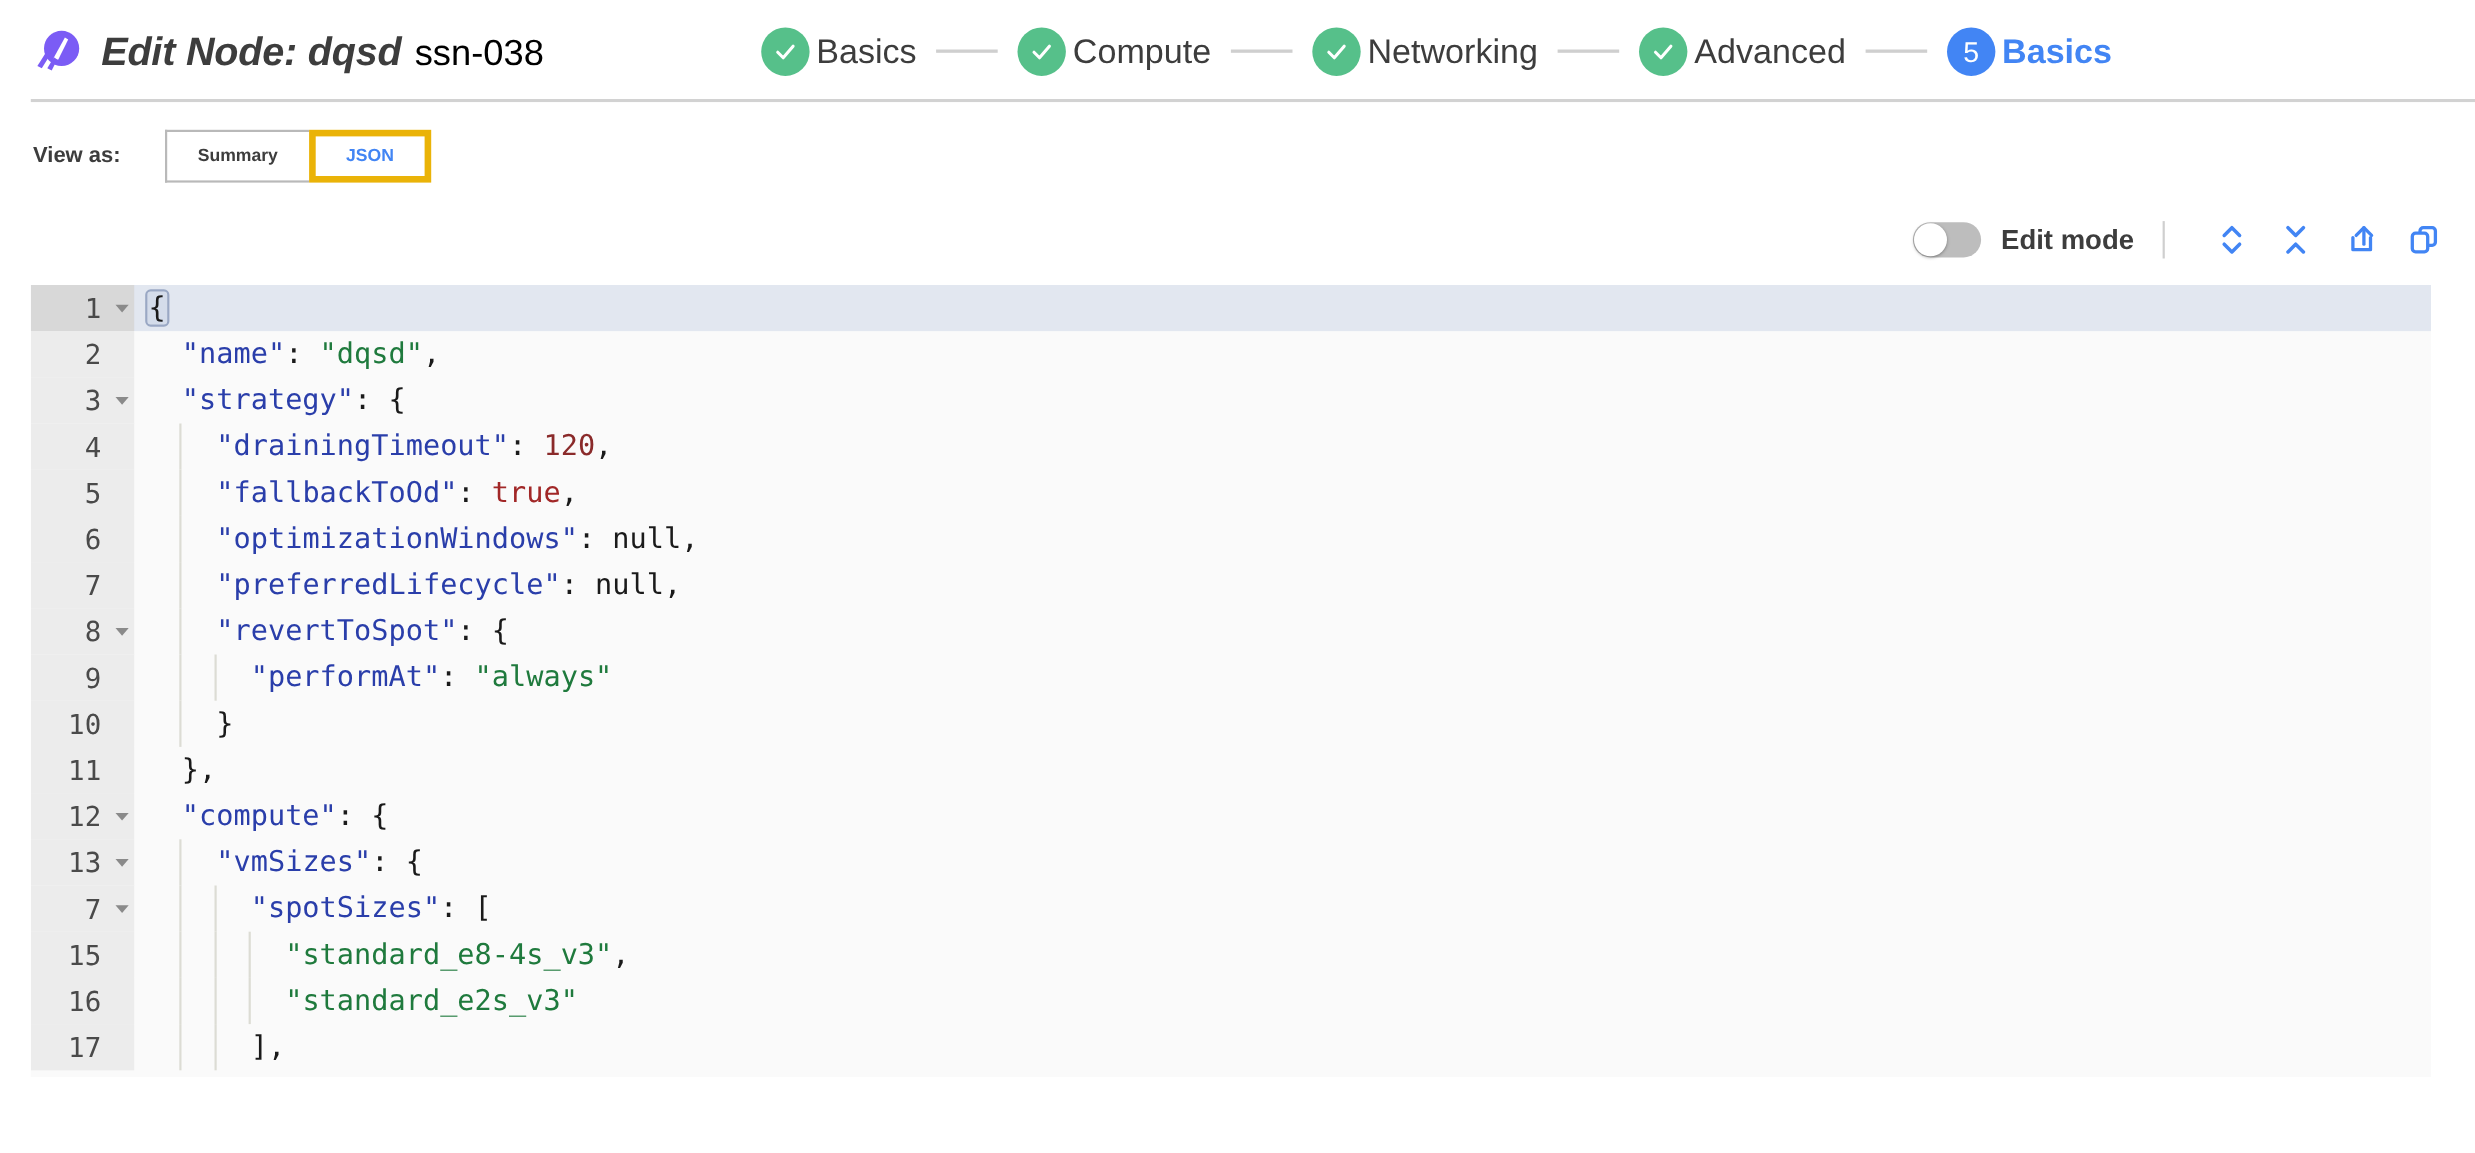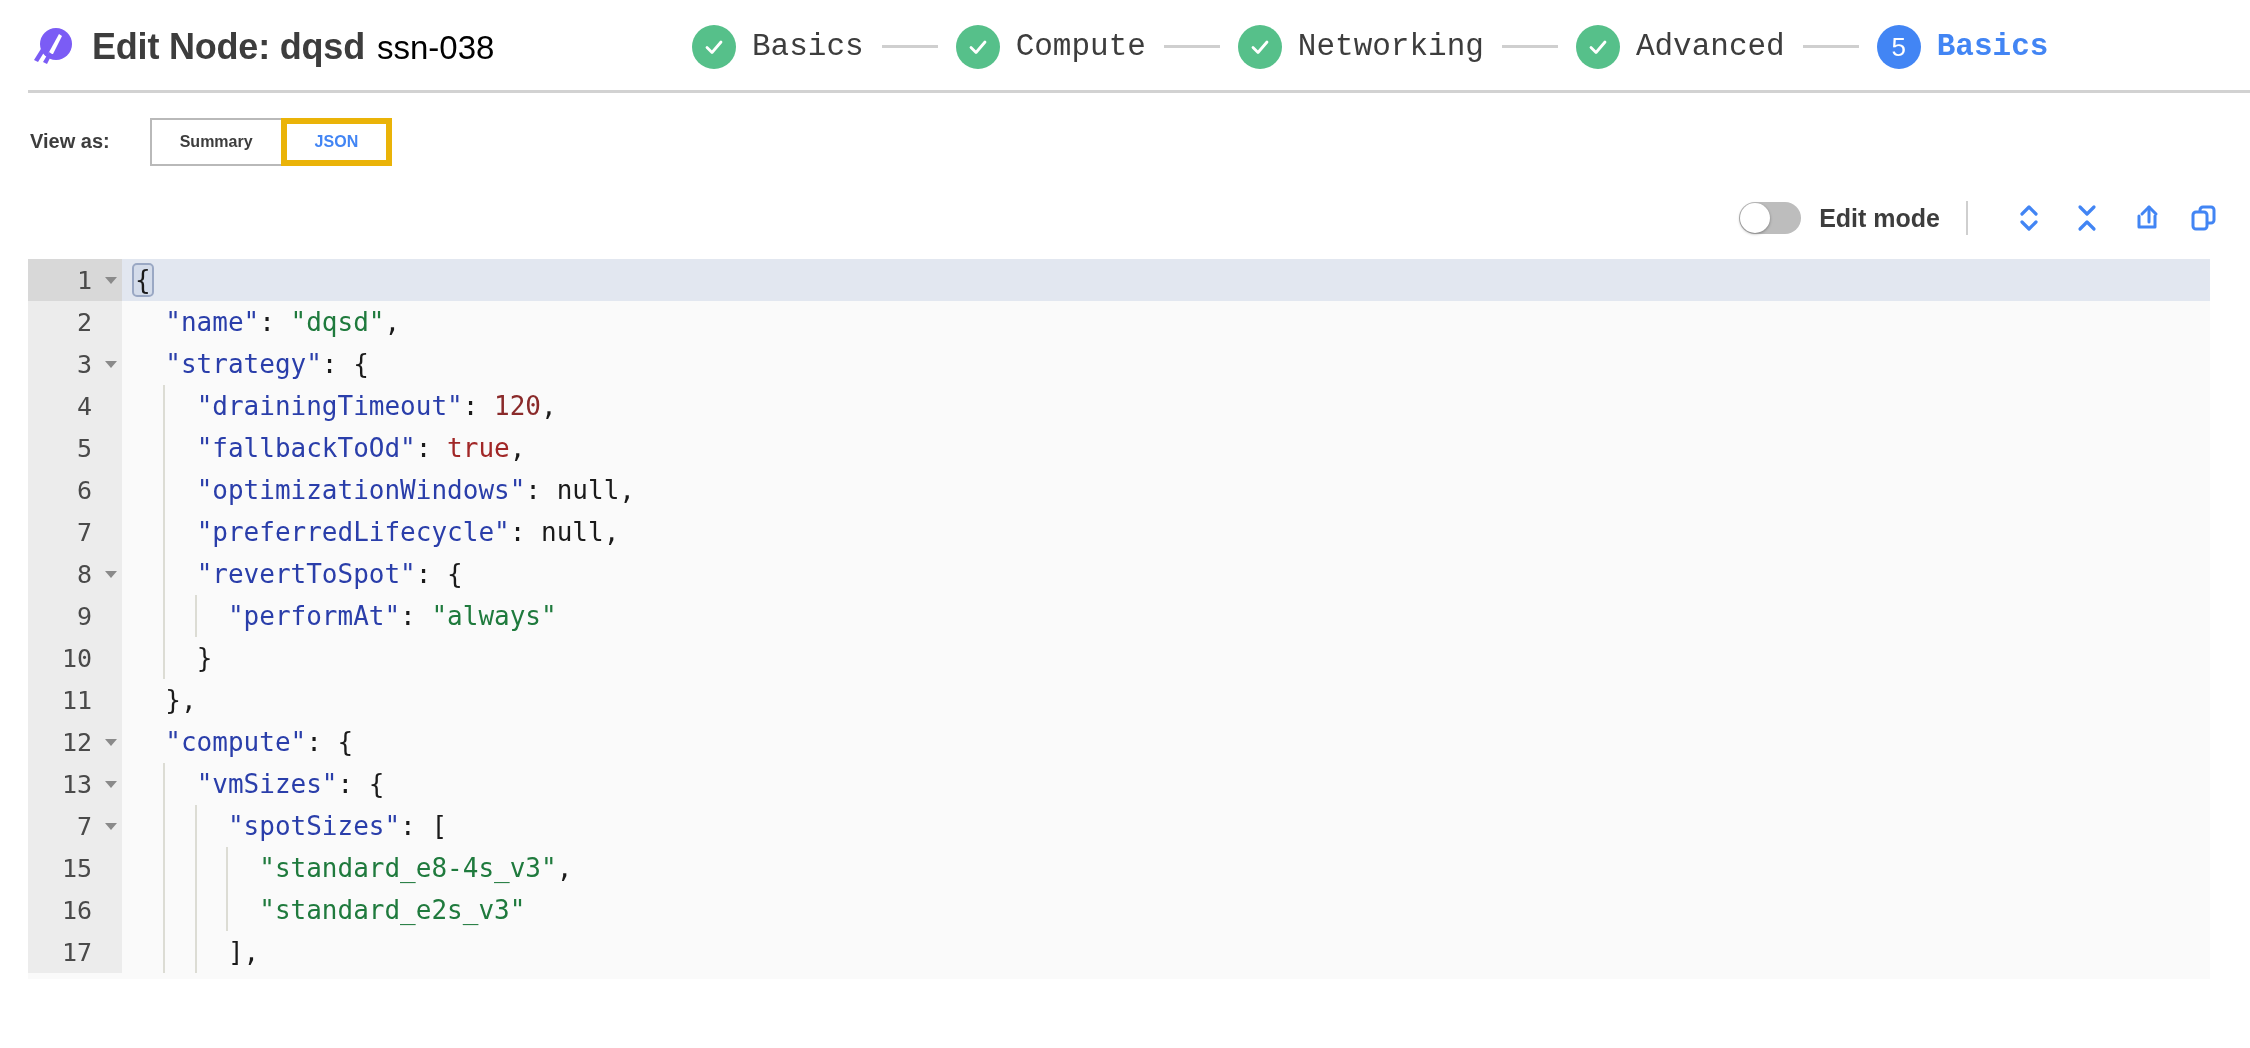--- a/index.html
+++ b/index.html
@@ -48,20 +48,21 @@
     white-space: nowrap;
     overflow: hidden;
     max-width: 640px;
     flex: 0 0 auto;
   }
   .page-title {
     font-size: 36px;
     font-weight: bold;
     color: #3d3d3d;
     letter-spacing: -0.2px;
+    font-style: italic;
   }
   .entity-id {
     font-size: 33px;
     font-weight: 400;
     color: #000000;
     margin-left: 12px;
   }
 
   
   .stepper {
@@ -90,24 +91,23 @@
   .step-circle.done { background: #56c08a; }
   .step-circle.current { background: #4285f4; }
   .step-circle .num {
     color: #ffffff;
     font-size: 26px;
     font-weight: 400;
     line-height: 1;
   }
   .step-label {
     font-size: 31px;
-    margin-left: 16px;
+    margin-left: 6px;
     color: #3d3d3d;
     white-space: nowrap;
-    font-family: Liberation Mono, monospace;
   }
   .step-label.current {
     color: #4285f4;
     font-weight: bold;
   }
   .step-connector {
     width: 56px;
     height: 3px;
     background: #cfcfcf;
     margin: 0 18px;

